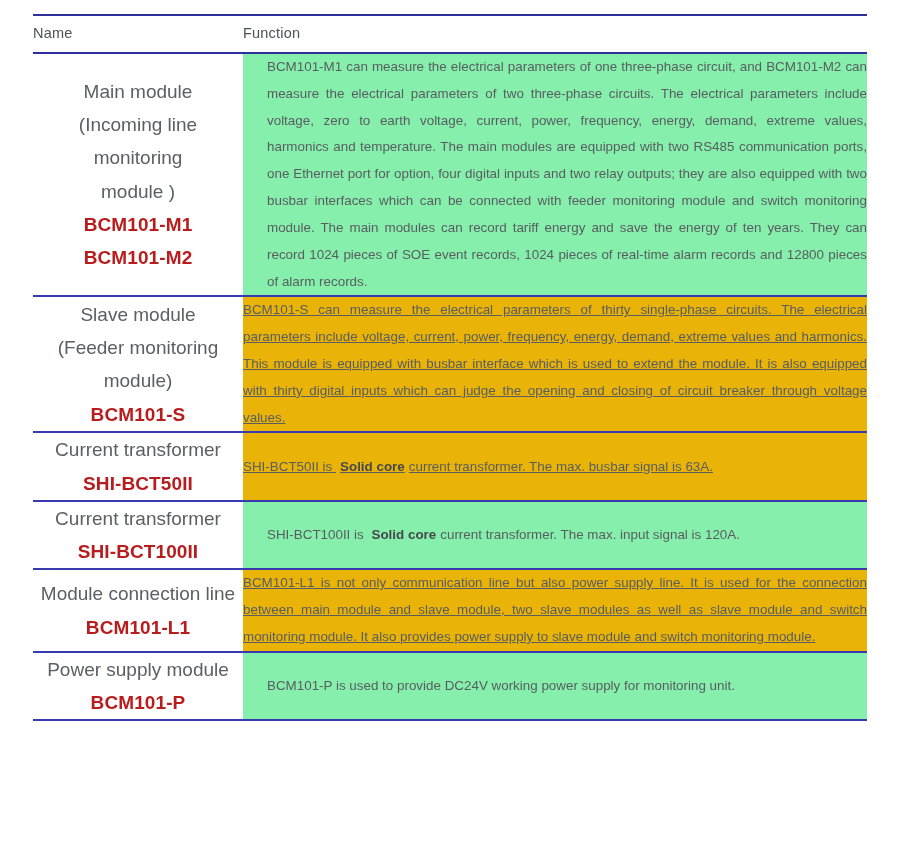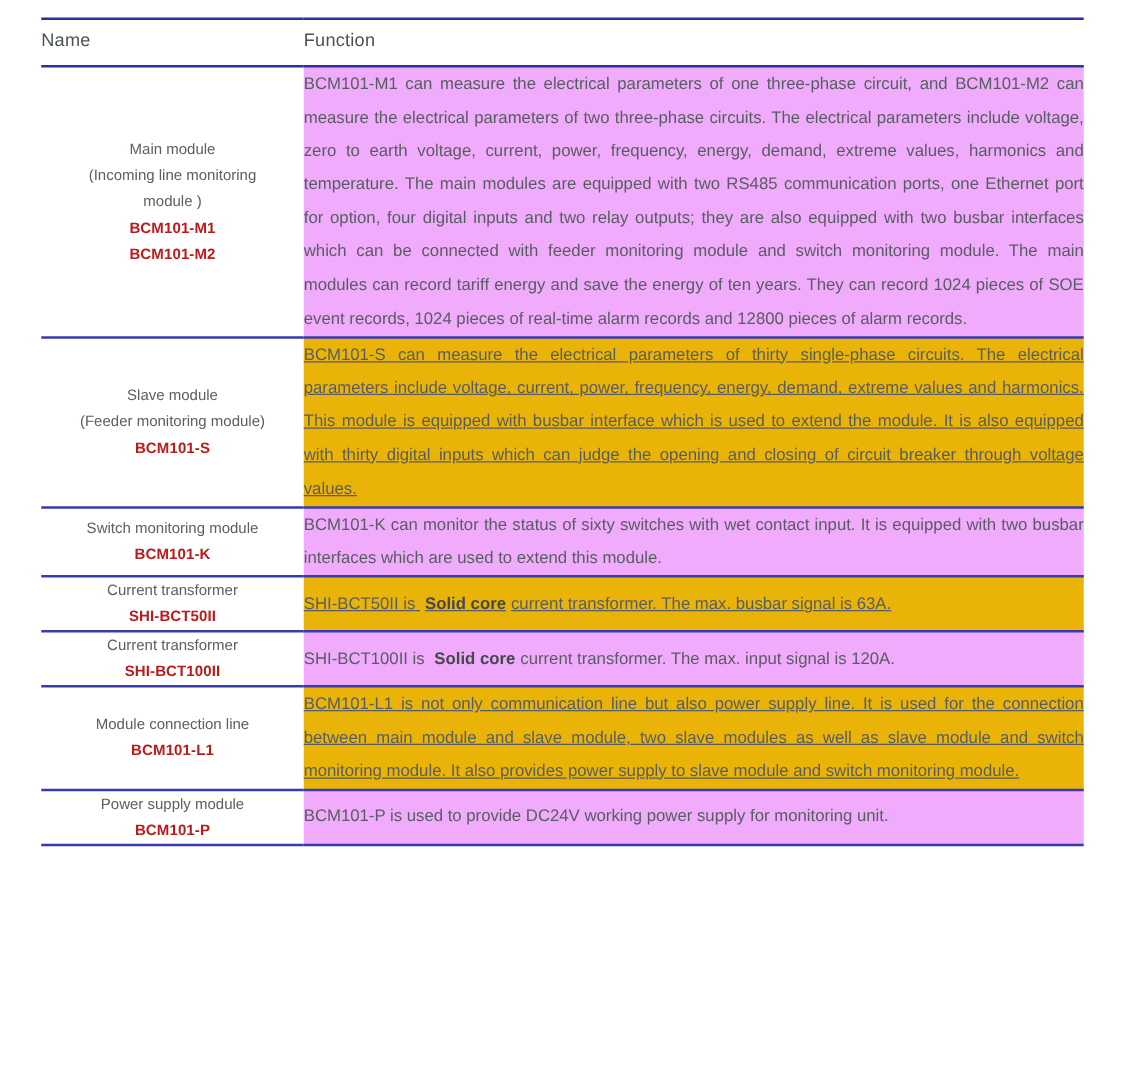--- a/index.html
+++ b/index.html
@@ -44,34 +44,34 @@
   .spec-table tbody tr td {
     border-bottom: 2.5px solid #3a3ab0;
     vertical-align: middle;
     padding: 0;
   }
 
   td.name-cell {
     background: #ffffff;
     text-align: center;
     padding: 10px 12px 12px 12px;
-    font-size: 12px;
+    font-size: 19px;
     line-height: 1.75;
     color: #5a6064;
   }
   td.func-cell {
     padding: 12px 14px 12px 14px;
     font-size: 13.4px;
     line-height: 2.0;
     color: #585d61;
     text-align: justify;
     text-justify: inter-word;
     hyphens: none;
   }
-  tr.shade td.func-cell { background: #f0abfc; }
+  tr.shade td.func-cell { background: #86efac; padding-left: 24px; }
   tr.plain td.func-cell { background: #eab308; text-decoration: underline; }
 
   .name-line { display: block; }
   .name-line.model {
     font-weight: bold;
     color: #b91c1c;
     letter-spacing: 0.1px;
   }
   .func-text { display: block; }
   .emph {
@@ -112,29 +112,20 @@
       <tr class="plain">
         <td class="name-cell">
           <span class="name-line">Slave module</span>
           <span class="name-line">(Feeder monitoring module)</span>
           <span class="name-line model">BCM101-S</span>
         </td>
         <td class="func-cell">
           <span class="func-text">BCM101-S can measure the electrical parameters of thirty single-phase circuits. The electrical parameters include voltage, current, power, frequency, energy, demand, extreme values and harmonics. This module is equipped with busbar interface which is used to extend the module. It is also equipped with thirty digital inputs which can judge the opening and closing of circuit breaker through voltage values.</span>
         </td>
       </tr>
-      <tr class="shade">
-        <td class="name-cell">
-          <span class="name-line">Switch monitoring module</span>
-          <span class="name-line model">BCM101-K</span>
-        </td>
-        <td class="func-cell">
-          <span class="func-text">BCM101-K can monitor the status of sixty switches with wet contact input. It is equipped with two busbar interfaces which are used to extend this module.</span>
-        </td>
-      </tr>
       <tr class="plain">
         <td class="name-cell">
           <span class="name-line">Current transformer</span>
           <span class="name-line model">SHI-BCT50II</span>
         </td>
         <td class="func-cell tight">
           <span class="func-text"><span>SHI-BCT50II is</span> <span class="emph">Solid core</span><span>current transformer. The max. busbar signal is 63A.</span></span>
         </td>
       </tr>
       <tr class="shade">

